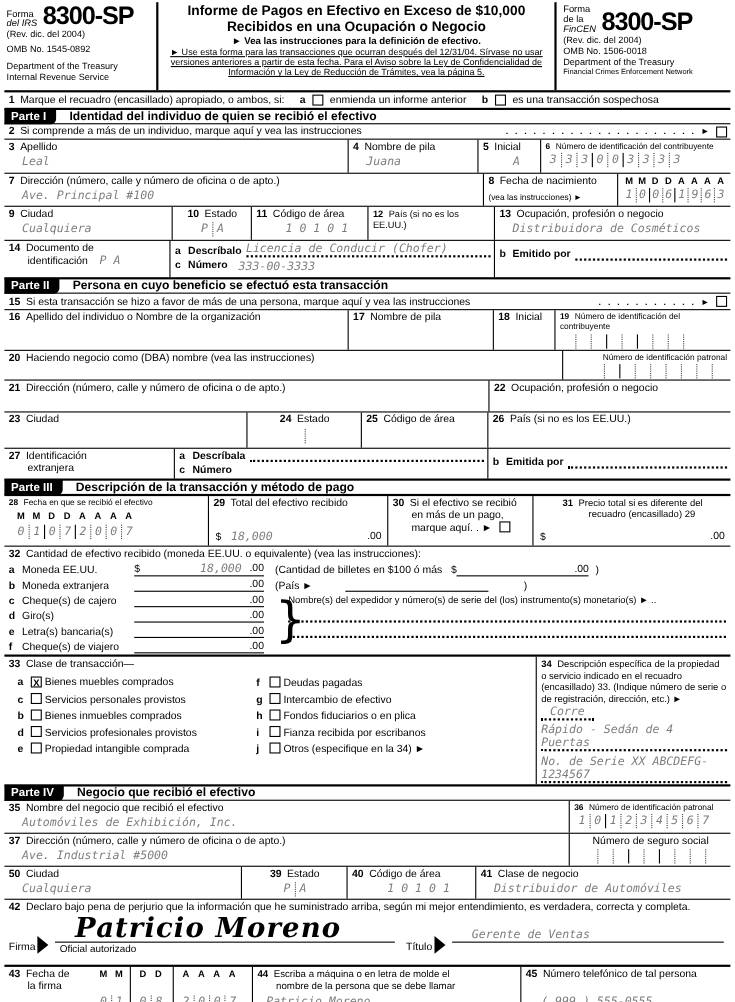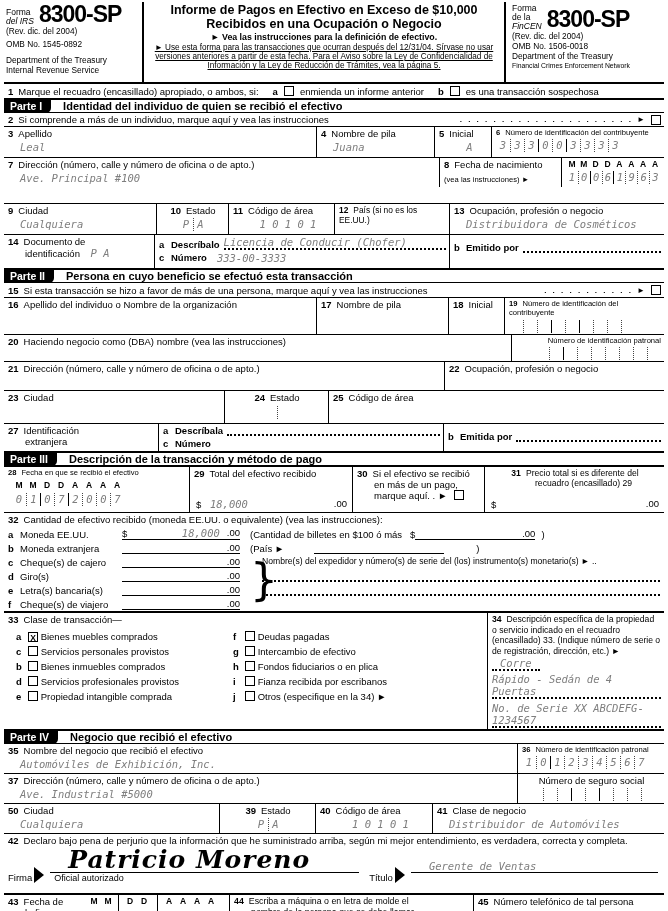--- a/index.html
+++ b/index.html
@@ -180,21 +180,21 @@
           <span class="dg sld">0</span>
           <span class="dg">6</span>
           <span class="dg sld">1</span>
           <span class="dg">9</span>
           <span class="dg">6</span>
           <span class="dg">3</span>
       </div>
     </div>
   </div>
 
-  <div class="r" style="min-height:31px;margin-top:16px;">
+  <div class="r" style="min-height:31px;">
     <div class="c" style="width:152px;">
       <div><span class="n">9</span><span>Ciudad</span></div>
       <div class="fill val">Cualquiera</div>
     </div>
     <div class="c bl" style="width:72px;">
       <div style="text-align:center;"><span class="n">10</span><span>Estado</span></div>
       <div class="dgs" style="justify-content:center; margin-top:2px;">
         <span class="dg first">P</span>
           <span class="dg">A</span>
       </div>
@@ -317,20 +317,23 @@
     </div>
     <div class="c bl" style="width:104px;">
       <div style="text-align:center;"><span class="n">24</span><span>Estado</span></div>
       <div class="dgs" style="justify-content:center; margin-top:3px;">
         <span class="dg first"></span>
           <span class="dg"></span>
       </div>
     </div>
     <div class="c bl" style="width:115px;">
       <div><span class="n">25</span><span>Código de área</span></div>
+    </div>
+    <div class="c bl" style="flex:1;">
+      <div><span class="n">26</span><span>País (si no es los EE.UU.)</span></div>
     </div>
   </div>
 
   <div class="r" style="min-height:28px;">
     <div class="c" style="width:154px;">
       <div><span class="n">27</span><span>Identificación</span></div>
       <div style="padding-left:17px;">extranjera</div>
     </div>
     <div class="c bl" style="width:285px;">
       <div style="display:flex; align-items:flex-end;">

